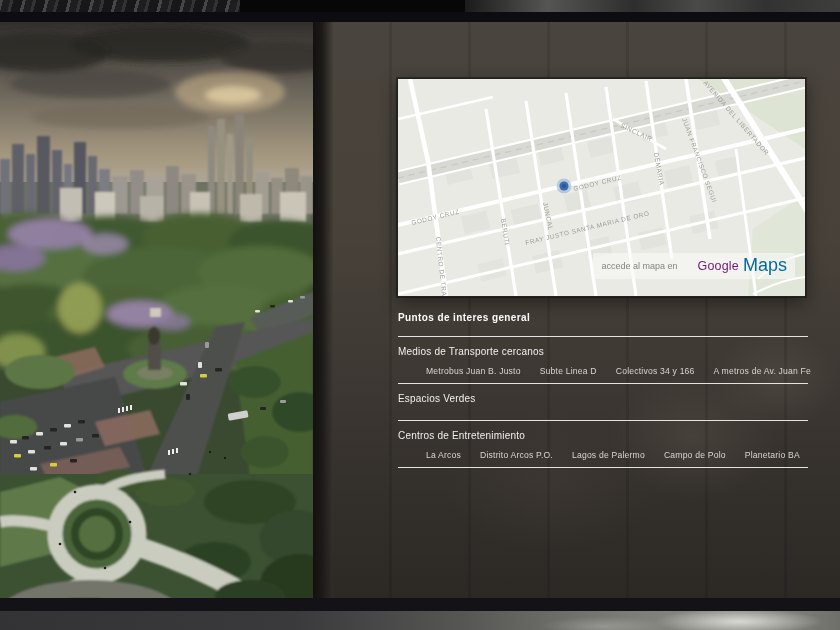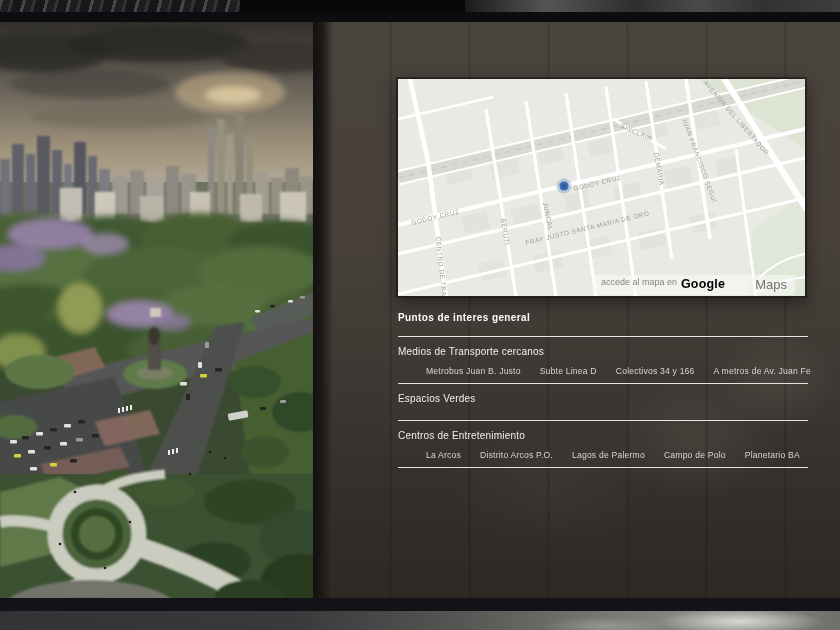--- a/index.html
+++ b/index.html
@@ -35,25 +35,25 @@
 
   
   .photo{position:absolute;left:0;top:22px;width:313px;height:576px;overflow:hidden;background:#3a4a30;}
   .photo svg{display:block;filter:blur(.6px) saturate(.92);}
 
   
   .map-card{position:absolute;left:397px;top:78px;width:409px;height:219px;
       background:#e9eae4;border:1px solid #23221f;box-shadow:0 0 0 1px rgba(0,0,0,.35),0 5px 16px rgba(0,0,0,.45);
       cursor:pointer;}
   .map-card svg{display:block;}
-  .map-attrib{position:absolute;right:10px;bottom:1px;background:rgba(248,248,245,.62);
+  .map-attrib{position:absolute;right:10px;bottom:17px;background:rgba(248,248,245,.62);
       border-radius:2px;padding:2px 8px 3px;color:#82857f;font-size:9px;white-space:nowrap;
-      display:flex;align-items:flex-start;gap:4px;}
-  .map-attrib .brand{font-size:12.5px;color:#000000;font-weight:bold;letter-spacing:.2px;}
-  .map-attrib .brand2{font-size:13px;color:#737373;margin-left:26px;}
+      display:flex;align-items:center;gap:4px;}
+  .map-attrib .brand{font-size:12.5px;color:#701a75;font-weight:normal;letter-spacing:.2px;margin-left:16px;}
+  .map-attrib .brand2{font-size:18px;color:#0369a1;}
 
   
   .poi{position:absolute;left:398px;top:312px;width:410px;color:#fff;}
   .poi-title{font-size:10px;font-weight:bold;letter-spacing:.4px;color:#fcfcfb;margin:0 0 13px 0;}
   .section{border-top:1.5px solid rgba(250,250,249,.88);padding:8px 0 7px 0;}
   .sec-heading{font-size:10px;font-weight:normal;letter-spacing:.2px;color:#f1f0ee;margin:1px 0 9px 0;}
   .sec-items{display:flex;gap:19px;font-size:8.6px;letter-spacing:.2px;color:#d9d6d2;white-space:nowrap;padding-left:28px;}
   .hr-final{border-top:1.5px solid rgba(250,250,249,.88);height:0;}
 
   

